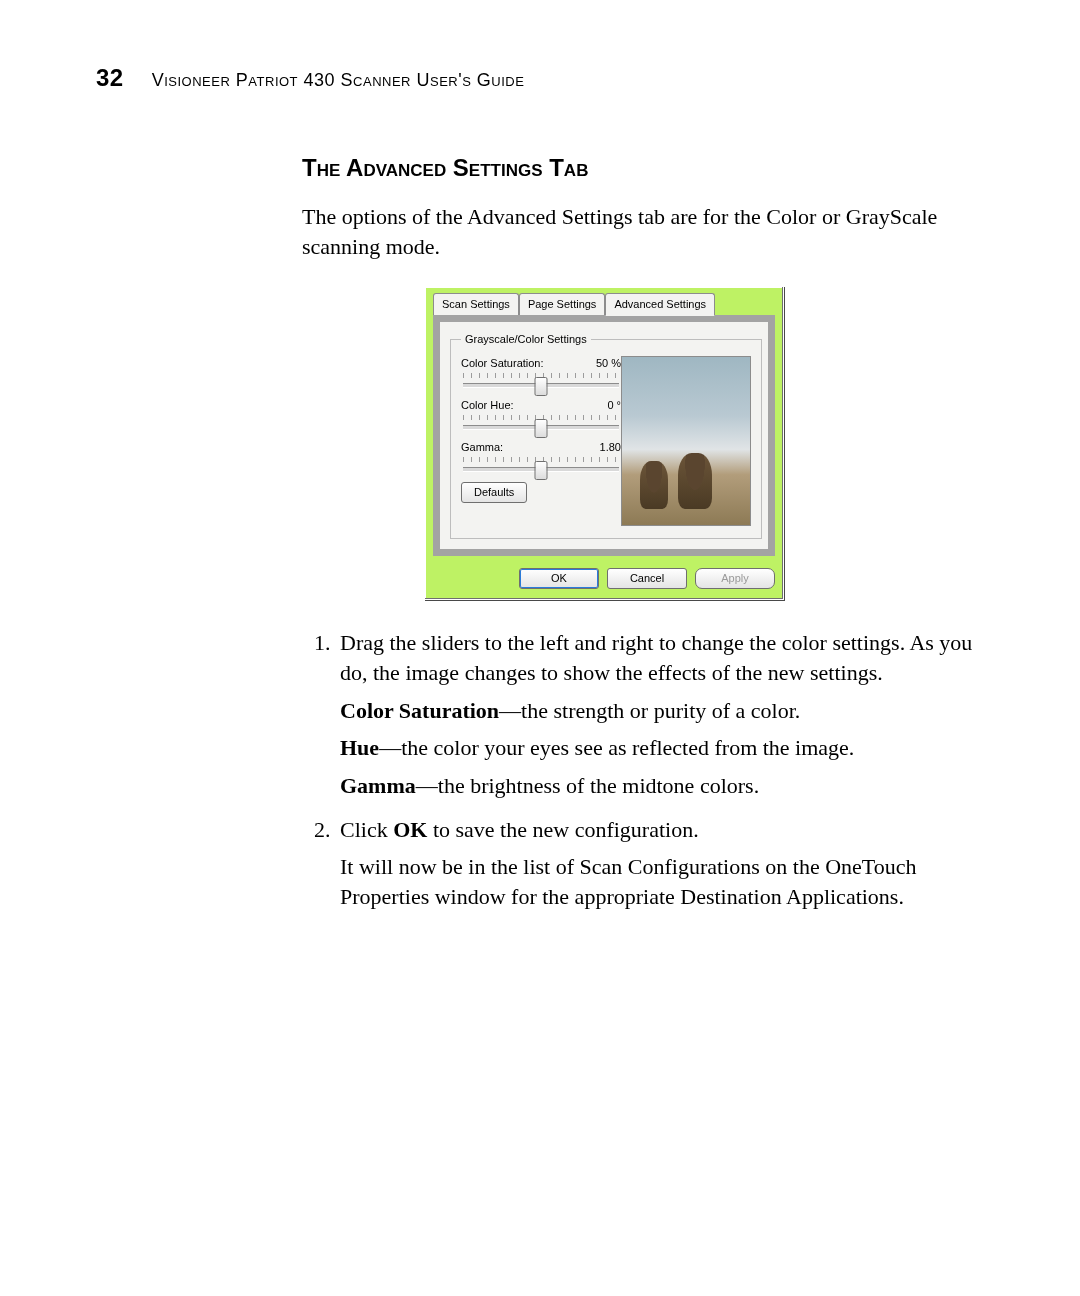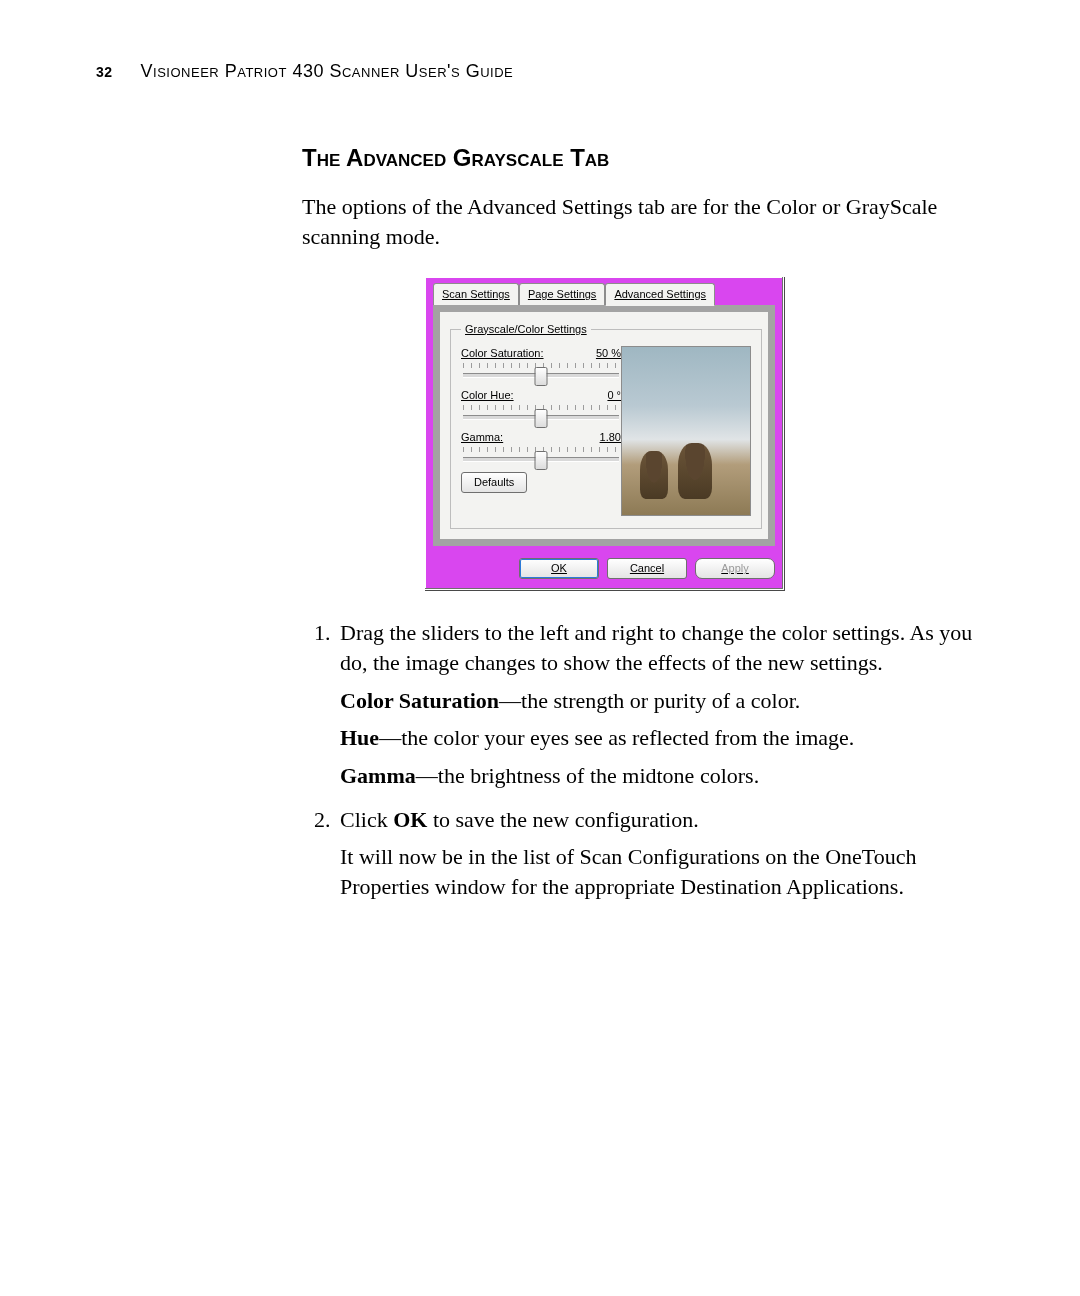--- a/index.html
+++ b/index.html
@@ -24,21 +24,21 @@
   .run-head {
     display: flex;
     align-items: baseline;
     gap: 28px;
     font-family: "Arial Narrow", Arial, sans-serif;
     font-size: 18px;
     letter-spacing: 0.5px;
   }
   .run-head .pgno {
     font-weight: 700;
-    font-size: 14px;
+    font-size: 24px;
     margin-top: 16px;
   }
   .run-head .title {
     font-variant: small-caps;
     font-weight: 400;
   }
 
   
   .content {
     margin-left: 206px;   
@@ -68,29 +68,28 @@
   .term { font-weight: 700; }
 
   
   .dialog-wrap {
     margin: 8px 0 28px 122px;
     width: 360px;
   }
   .dialog {
     font-family: Tahoma, Arial, sans-serif;
     font-size: 11px;
-    background: #d946ef;
+    background: #bef264;
     border: 1px solid #fff;
     box-shadow:
       inset -1px -1px 0 #6f6f6f,
       inset  1px  1px 0 #ffffff,
       1px 1px 0 #494949;
     padding: 6px 8px 10px 8px;
     box-sizing: border-box;
-    text-decoration: underline;
   }
   .tabs {
     display: flex;
     gap: 0;
     margin-bottom: -1px;
   }
   .tab {
     padding: 3px 8px;
     border: 1px solid #8c8c8c;
     border-bottom: none;
@@ -204,21 +203,21 @@
 
 <div class="page">
 
   <div class="run-head">
     <span class="pgno">32</span>
     <span class="title">Visioneer Patriot 430 Scanner User's Guide</span>
   </div>
 
   <div class="content">
 
-    <h2 class="section">The Advanced Grayscale Tab</h2>
+    <h2 class="section">The Advanced Settings Tab</h2>
 
     <p class="lead">The options of the Advanced Settings tab are for the Color or GrayScale scanning mode.</p>
 
     <div class="dialog-wrap">
       <div class="dialog">
 
         <div class="tabs">
           <div class="tab inactive">Scan Settings</div>
           <div class="tab inactive">Page Settings</div>
           <div class="tab active">Advanced Settings</div>

